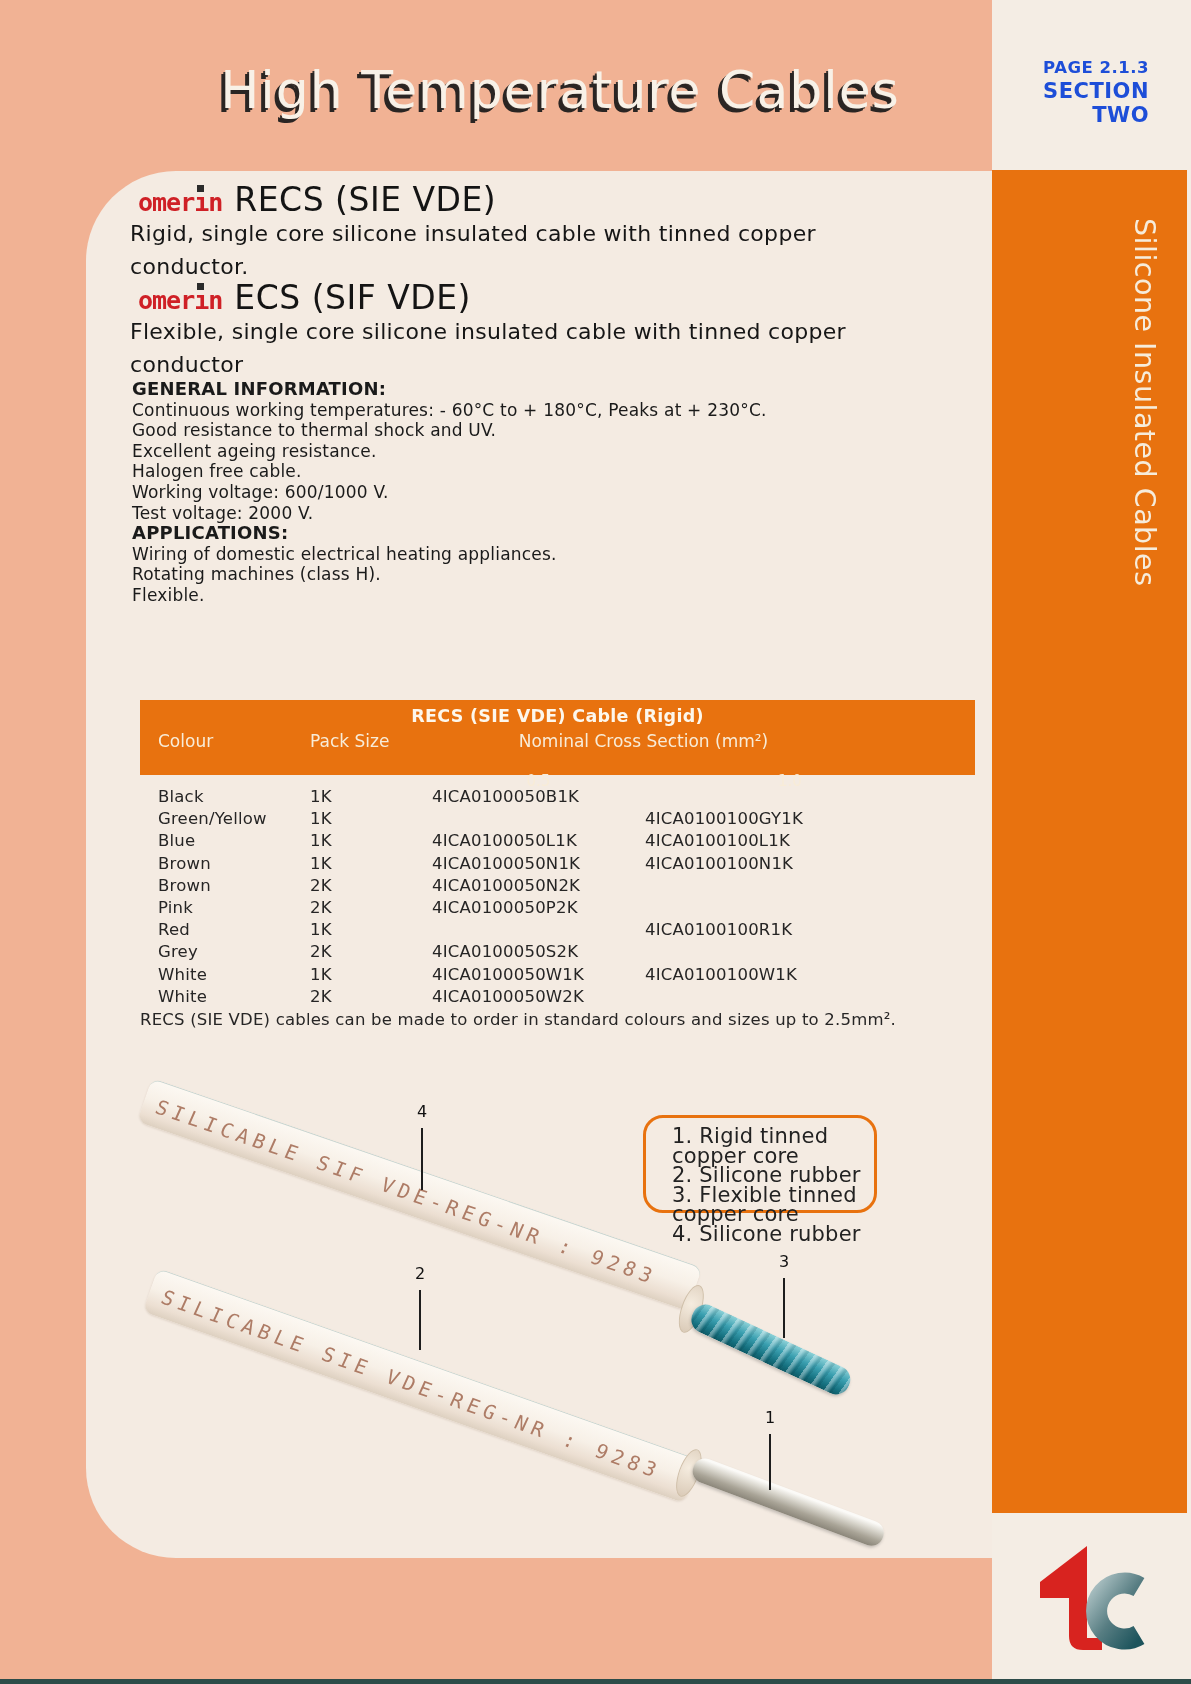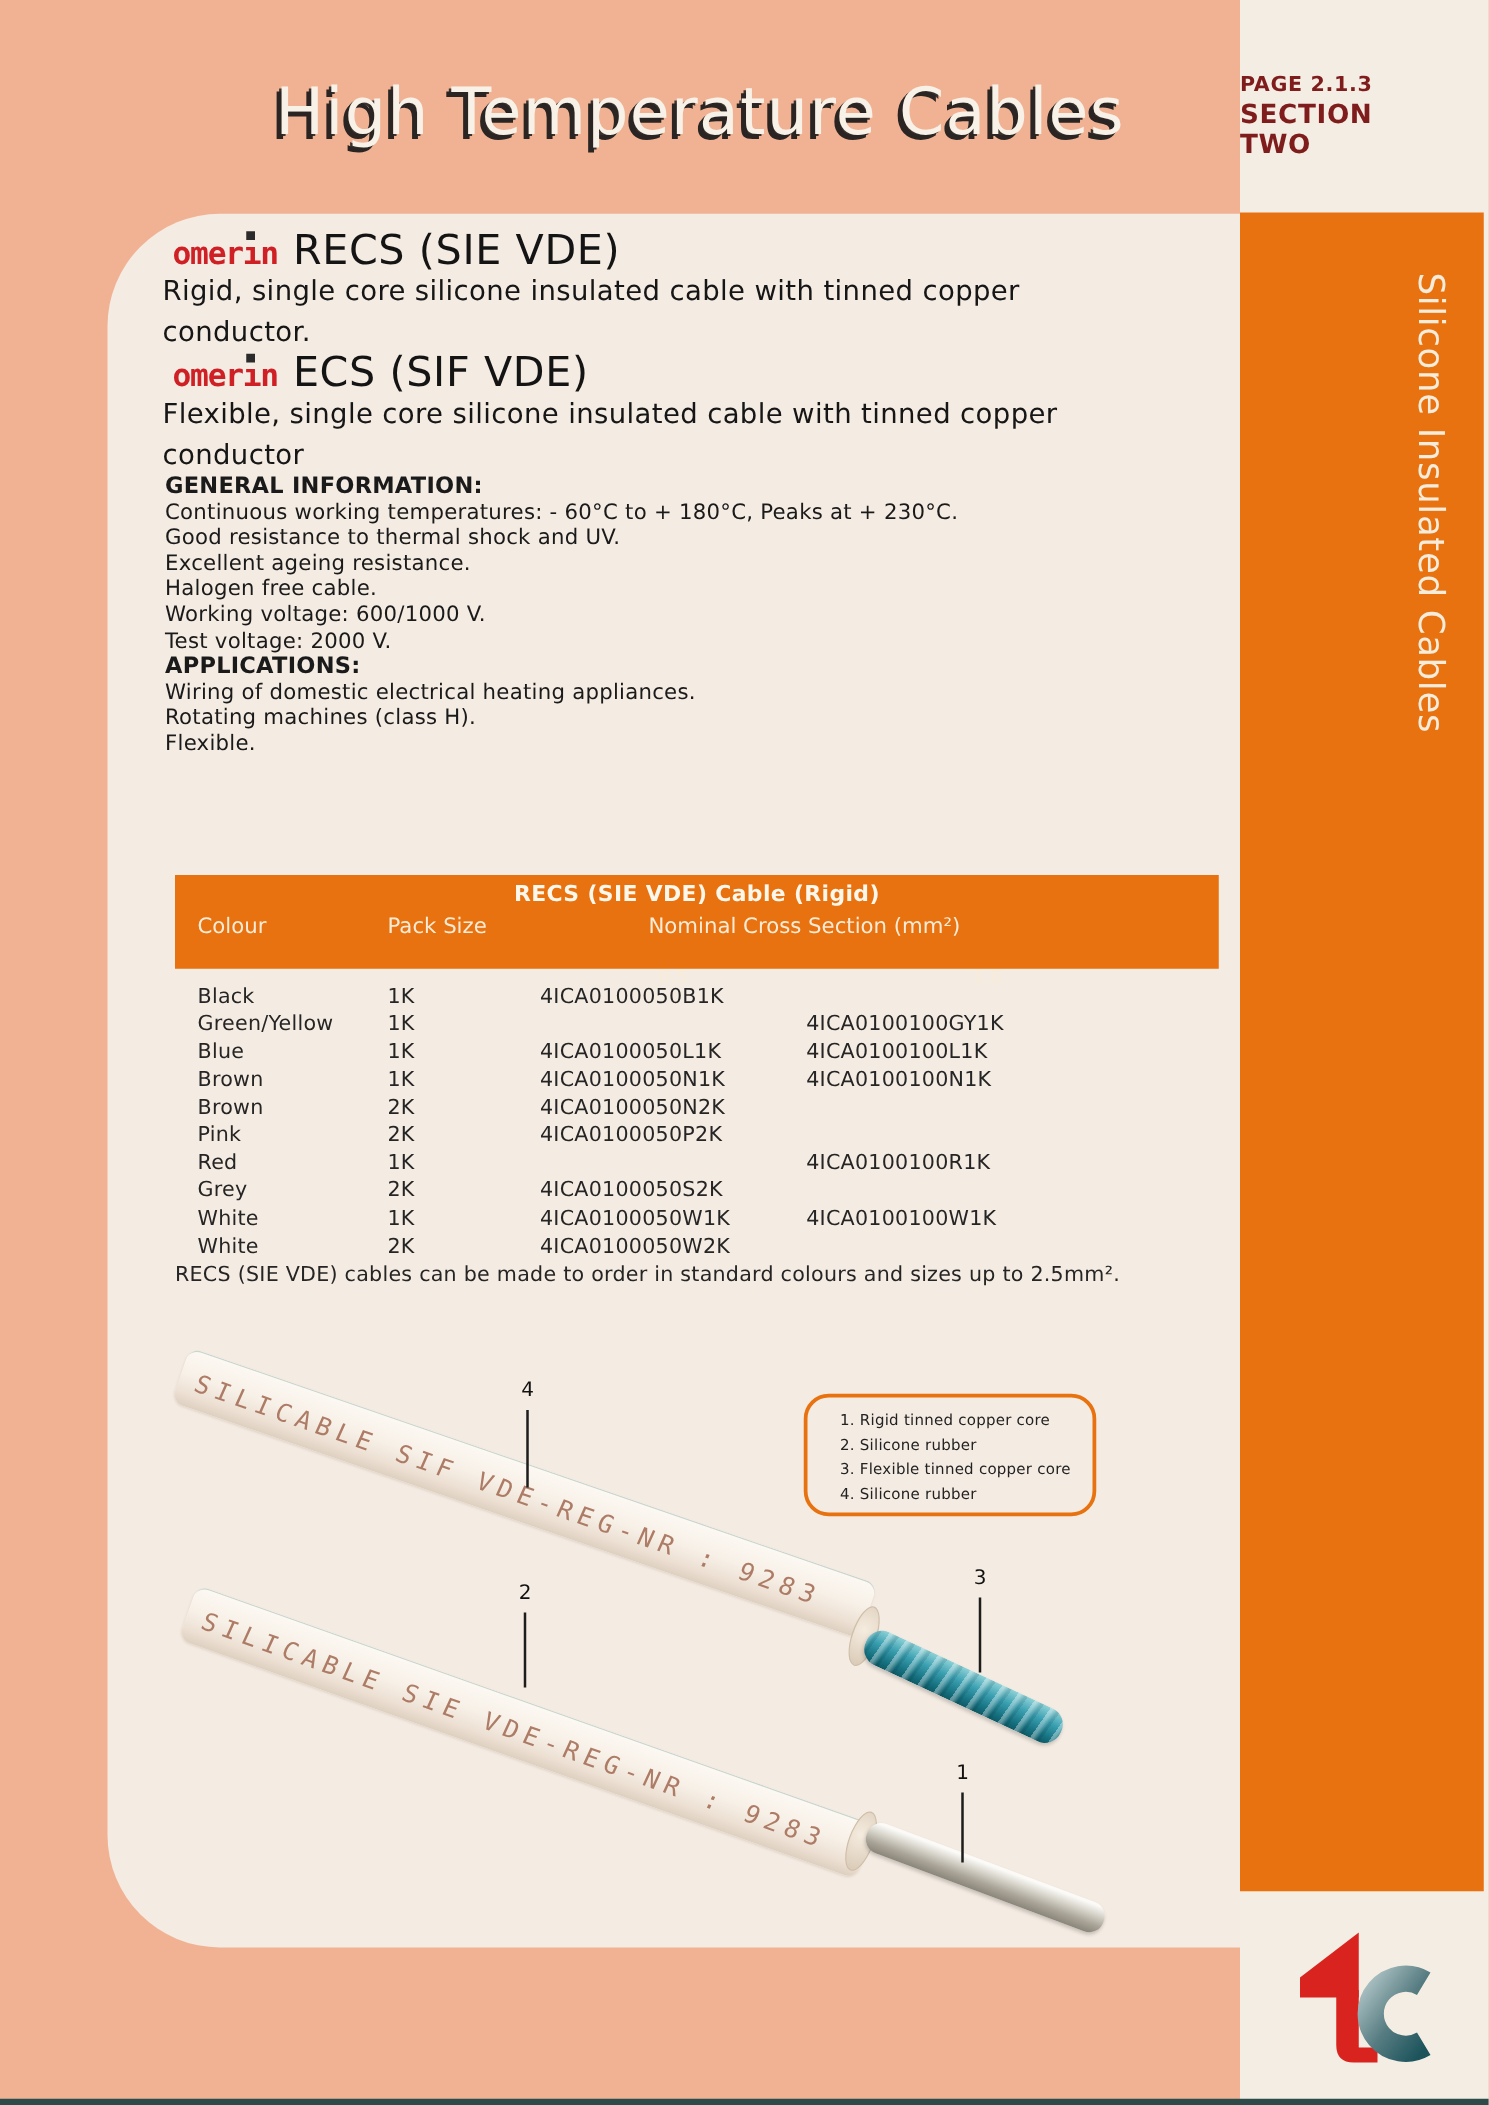--- a/index.html
+++ b/index.html
@@ -2,21 +2,21 @@
 <html><head>
 <meta charset="utf-8">
 <style>
   html,body{margin:0;padding:0;}
   body{width:1191px;height:1684px;position:relative;overflow:hidden;
        font-family:"DejaVu Sans",sans-serif;background:#f1b294;}
   .abs{position:absolute;}
 
   
   .right-col{left:992px;top:0;width:199px;height:1684px;background:#f4ede4;}
-  .page-ref{left:992px;top:58px;width:157px;text-align:left;color:#7f1d1d;}
+  .page-ref{left:992px;top:58px;width:157px;text-align:right;color:#1d4ed8;}
   .page-ref .r1{font-size:16.5px;font-weight:bold;letter-spacing:.5px;}
   .page-ref .r2{font-size:21px;font-weight:bold;letter-spacing:.5px;margin-top:2px;}
   .sidebar{left:992px;top:170px;width:195px;height:1343px;background:#e8720f;}
   .sidebar-label{position:absolute;left:136px;top:48px;writing-mode:vertical-rl;
        font-size:28.5px;color:#f6ecdb;letter-spacing:.5px;white-space:nowrap;}
 
   
   .panel{left:86px;top:171px;width:906px;height:1387px;background:#f4ebe2;
          border-radius:90px 0 0 90px;}
 
@@ -76,21 +76,21 @@
       box-shadow:0 2px 3px rgba(60,60,60,.25);}
   .core-silver{border-radius:12px;
       background:linear-gradient(180deg,#fbfaf7 8%,#d9d6cd 35%,#a9a497 70%,#8b867a 100%);
       box-shadow:0 2px 3px rgba(60,60,60,.25);}
   .callout-num{position:absolute;font-size:16px;color:#111;width:16px;text-align:center;}
   .callout-line{position:absolute;width:2px;background:#1d1d1d;}
 
   .legend{left:643px;top:1115px;width:234px;height:98px;border:3px solid #e8720f;
           border-radius:20px;background:#f4ebe2;box-sizing:border-box;
           padding:9px 0 0 26px;}
-  .legend div{font-size:12px;line-height:19.5px;color:#222;letter-spacing:.2px;}
+  .legend div{font-size:21px;line-height:19.5px;color:#222;letter-spacing:.2px;}
 
   .bottom-bar{left:0;top:1679px;width:1191px;height:5px;background:#2d4c49;}
   .tc{left:1032px;top:1542px;}
 </style>
 </head>
 <body>
 
 <div>
 
   <div class="abs right-col"></div>

